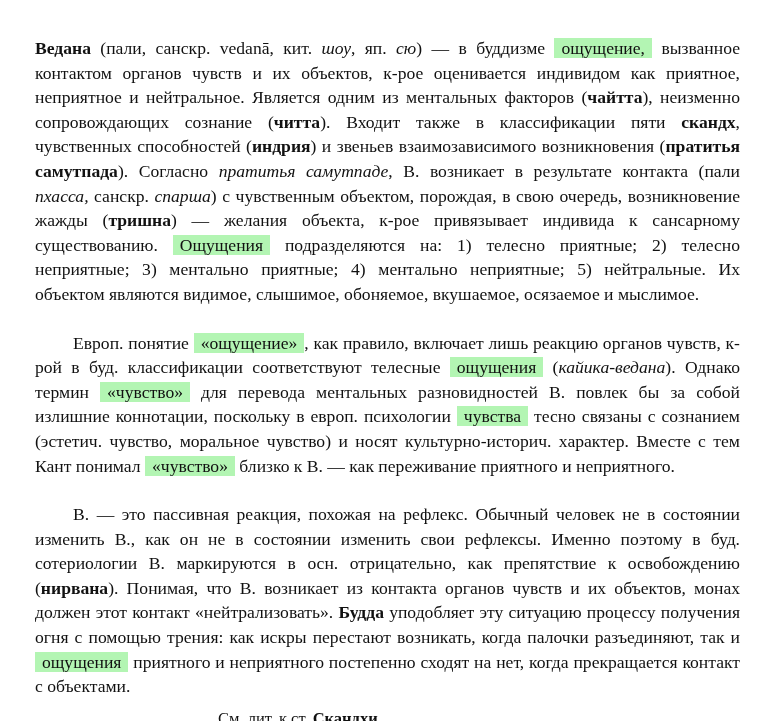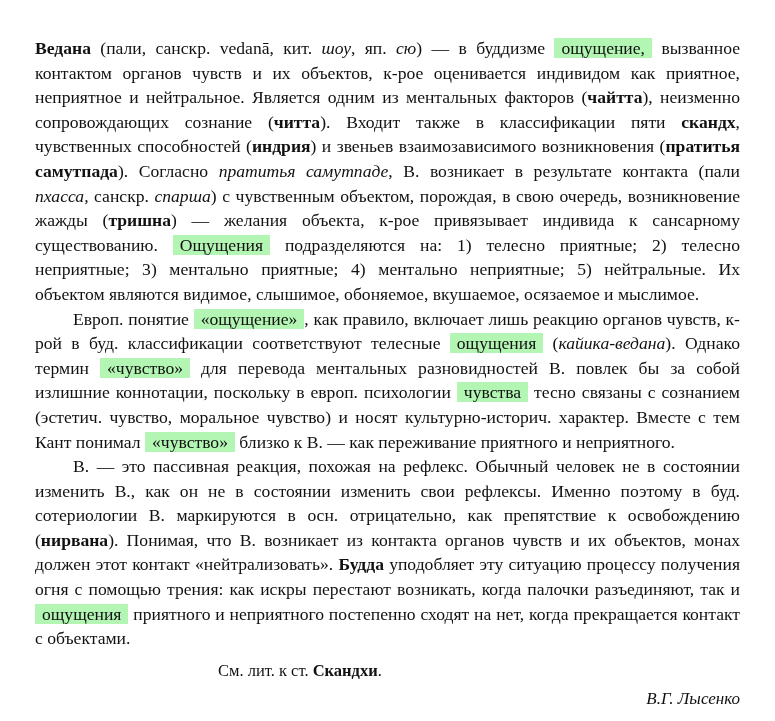--- a/index.html
+++ b/index.html
@@ -4,21 +4,21 @@
 <style>
   html, body { margin:0; padding:0; background:#ffffff; }
   body { width:775px; height:721px; position:relative; overflow:hidden; }
   .page {
     position:absolute; left:35px; top:36px; width:705px;
     font-family: "Liberation Serif", "DejaVu Serif", serif;
     font-size:17.6px; line-height:24.6px; color:#111;
     text-align:justify;
   }
   .para { margin:0; text-indent:0; }
-  .para.indent { text-indent:38px; }
+  .para.indent { text-indent:38px;margin-top:24px; }
   b { font-weight:bold; }
   i { font-style:italic; }
   .hl { background:#b3f5b3; padding:0 7px; }
   .seealso { margin:8px 0 0 0; padding-left:183px; font-size:16.5px; text-align:left; }
   .author { text-align:right; font-style:italic; font-size:17px; margin-top:4px; padding-right:0; }
 </style>
 </head>
 <body>
 
 <div class="page">

